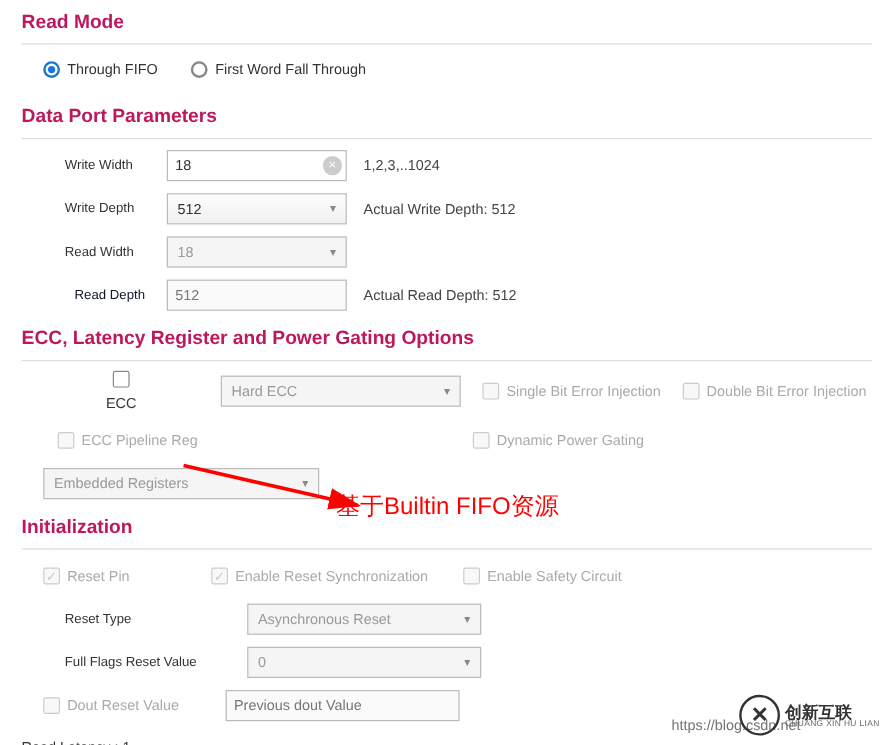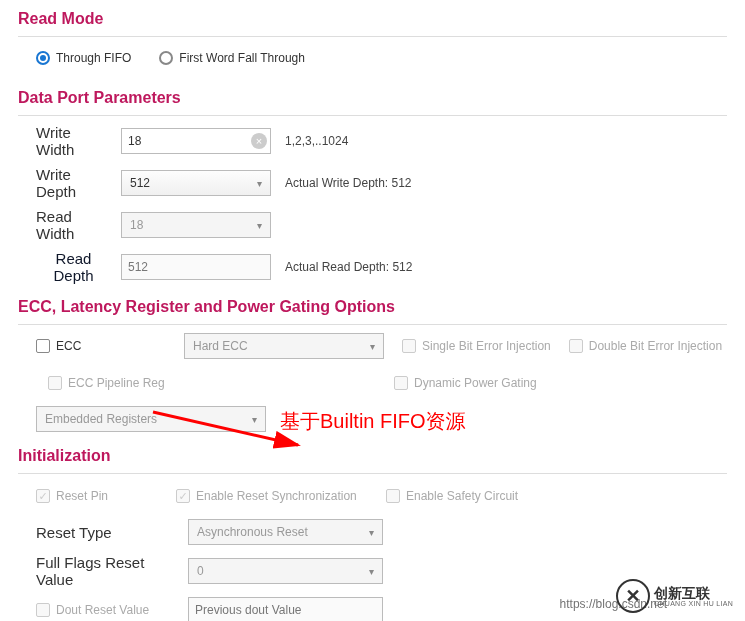--- a/index.html
+++ b/index.html
@@ -29,22 +29,23 @@
   }
   .row {
     display: flex;
     align-items: center;
     gap: 10px;
     margin-bottom: 8px;
     min-height: 28px;
   }
   .label {
     width: 75px;
-    font-size: 15px;
+    font-size: 11px;
     color: #333;
+    margin-left: 18px;
   }
   .label.disabled { color: #0f172a; text-align: center; }
   .hint {
     font-size: 12px;
     color: #444;
     margin-left: 4px;
   }
   input[type="text"] {
     height: 26px;
     padding: 2px 6px;
@@ -227,21 +228,21 @@
       <input type="text" disabled="" style="width: 150px;" value="512">
       <span class="hint">Actual Read Depth: 512</span>
     </div>
   </div>
 </div>
 
 <div class="section-title">ECC, Latency Register and Power Gating Options</div>
 <div class="section ecc-grid">
   <div class="section-body">
     <div class="ecc-row1">
-      <label class="check-item" style="width:130px;">
+      <label class="check-item" style="width:130px;flex-direction:column;">
         <span class="checkbox"></span>
         <span class="lbl">ECC</span>
       </label>
       <span class="select disabled" style="width:200px">
         <span>Hard ECC</span>
         <span class="chev">▾</span>
       </span>
       <label class="check-item disabled">
         <span class="checkbox disabled"></span>
         <span class="lbl">Single Bit Error Injection</span>

